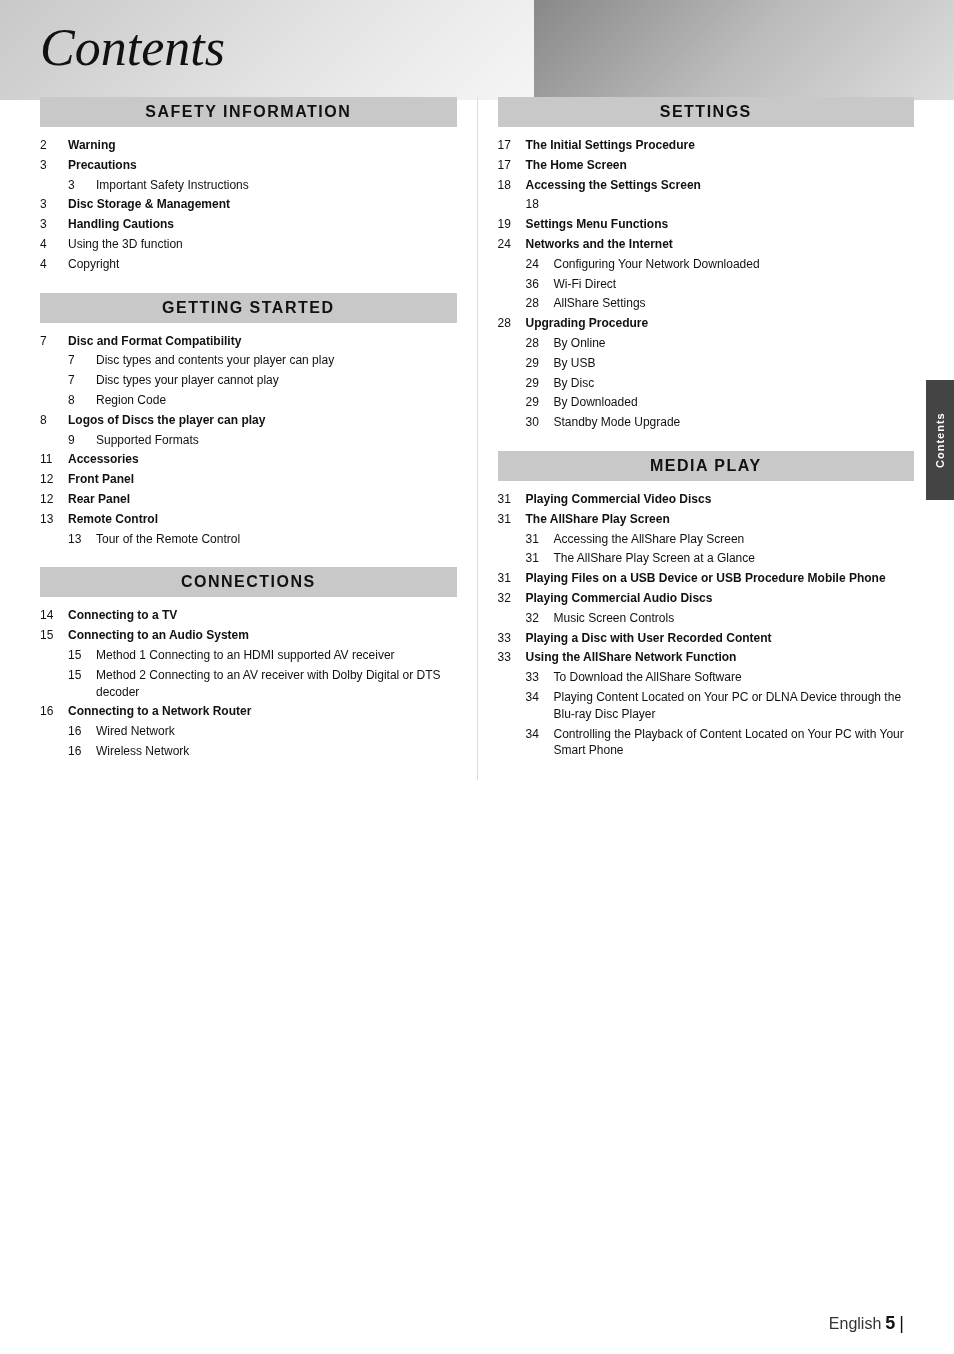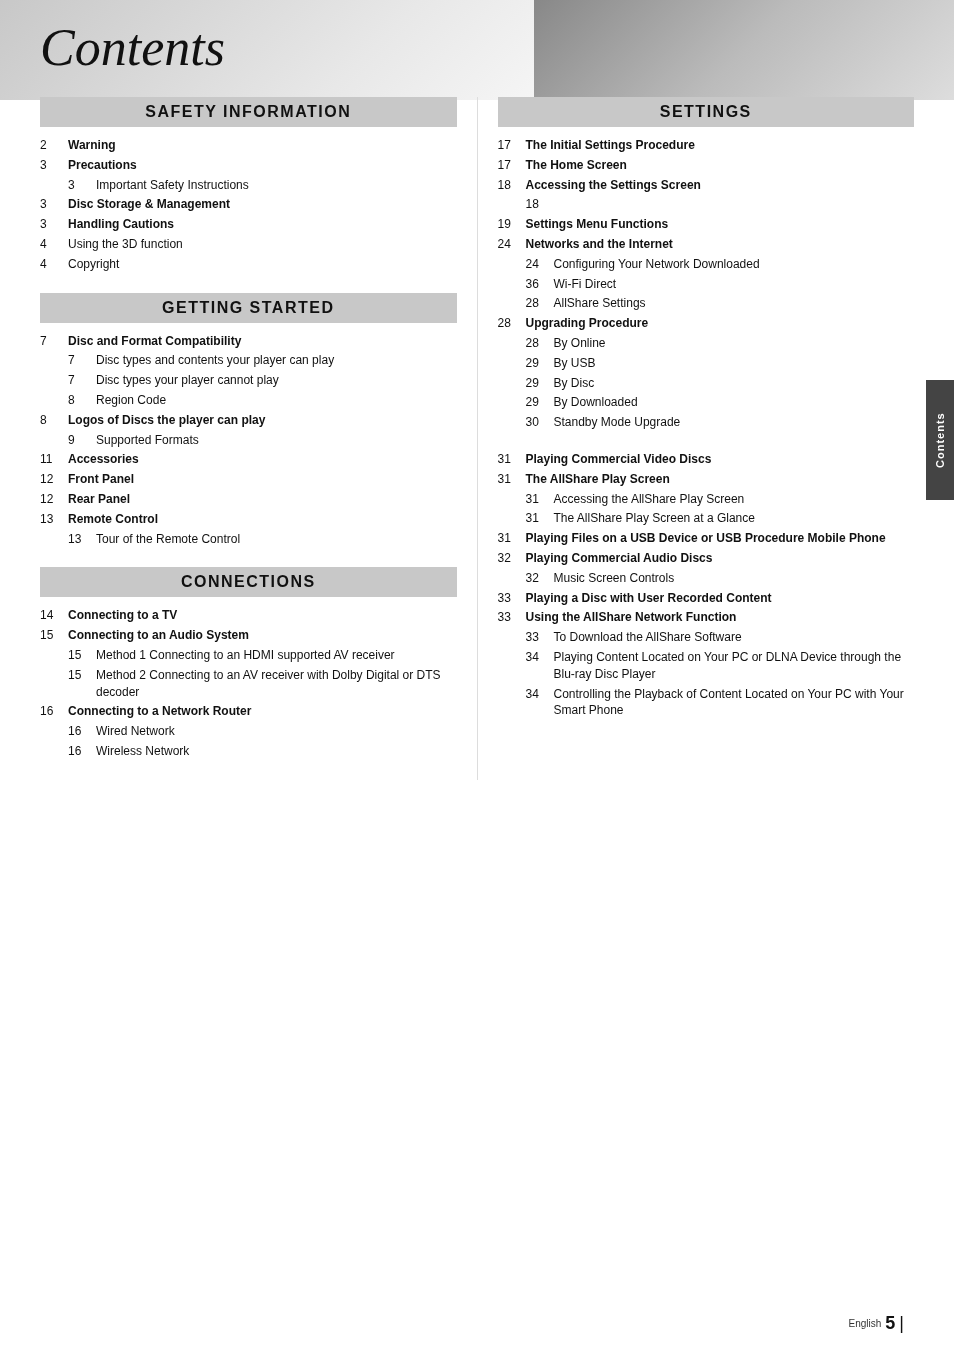--- a/index.html
+++ b/index.html
@@ -143,21 +143,21 @@
       bottom: 20px;
       right: 50px;
       font-size: 13px;
       color: #333;
       display: flex;
       align-items: center;
       gap: 4px;
     }
 
     .footer-english {
-      font-size: 10px;
+      font-size: 16px;
       color: #333;
     }
 
     .footer-num {
       font-size: 18px;
       font-weight: bold;
       color: #111;
     }
 
     .footer-bar {
@@ -344,20 +344,21 @@
         <div class="toc-entry indented">
           <span class="page-num">29</span>
           <span class="entry-text">By Downloaded</span>
         </div>
         <div class="toc-entry indented">
           <span class="page-num">30</span>
           <span class="entry-text">Standby Mode Upgrade</span>
         </div>
       </div>
       <div class="toc-section">
+        <div class="section-header">MEDIA PLAY</div>
         <div class="toc-entry bold">
           <span class="page-num">31</span>
           <span class="entry-text">Playing Commercial Video Discs</span>
         </div>
         <div class="toc-entry bold">
           <span class="page-num">31</span>
           <span class="entry-text">The AllShare Play Screen</span>
         </div>
         <div class="toc-entry indented">
           <span class="page-num">31</span>

